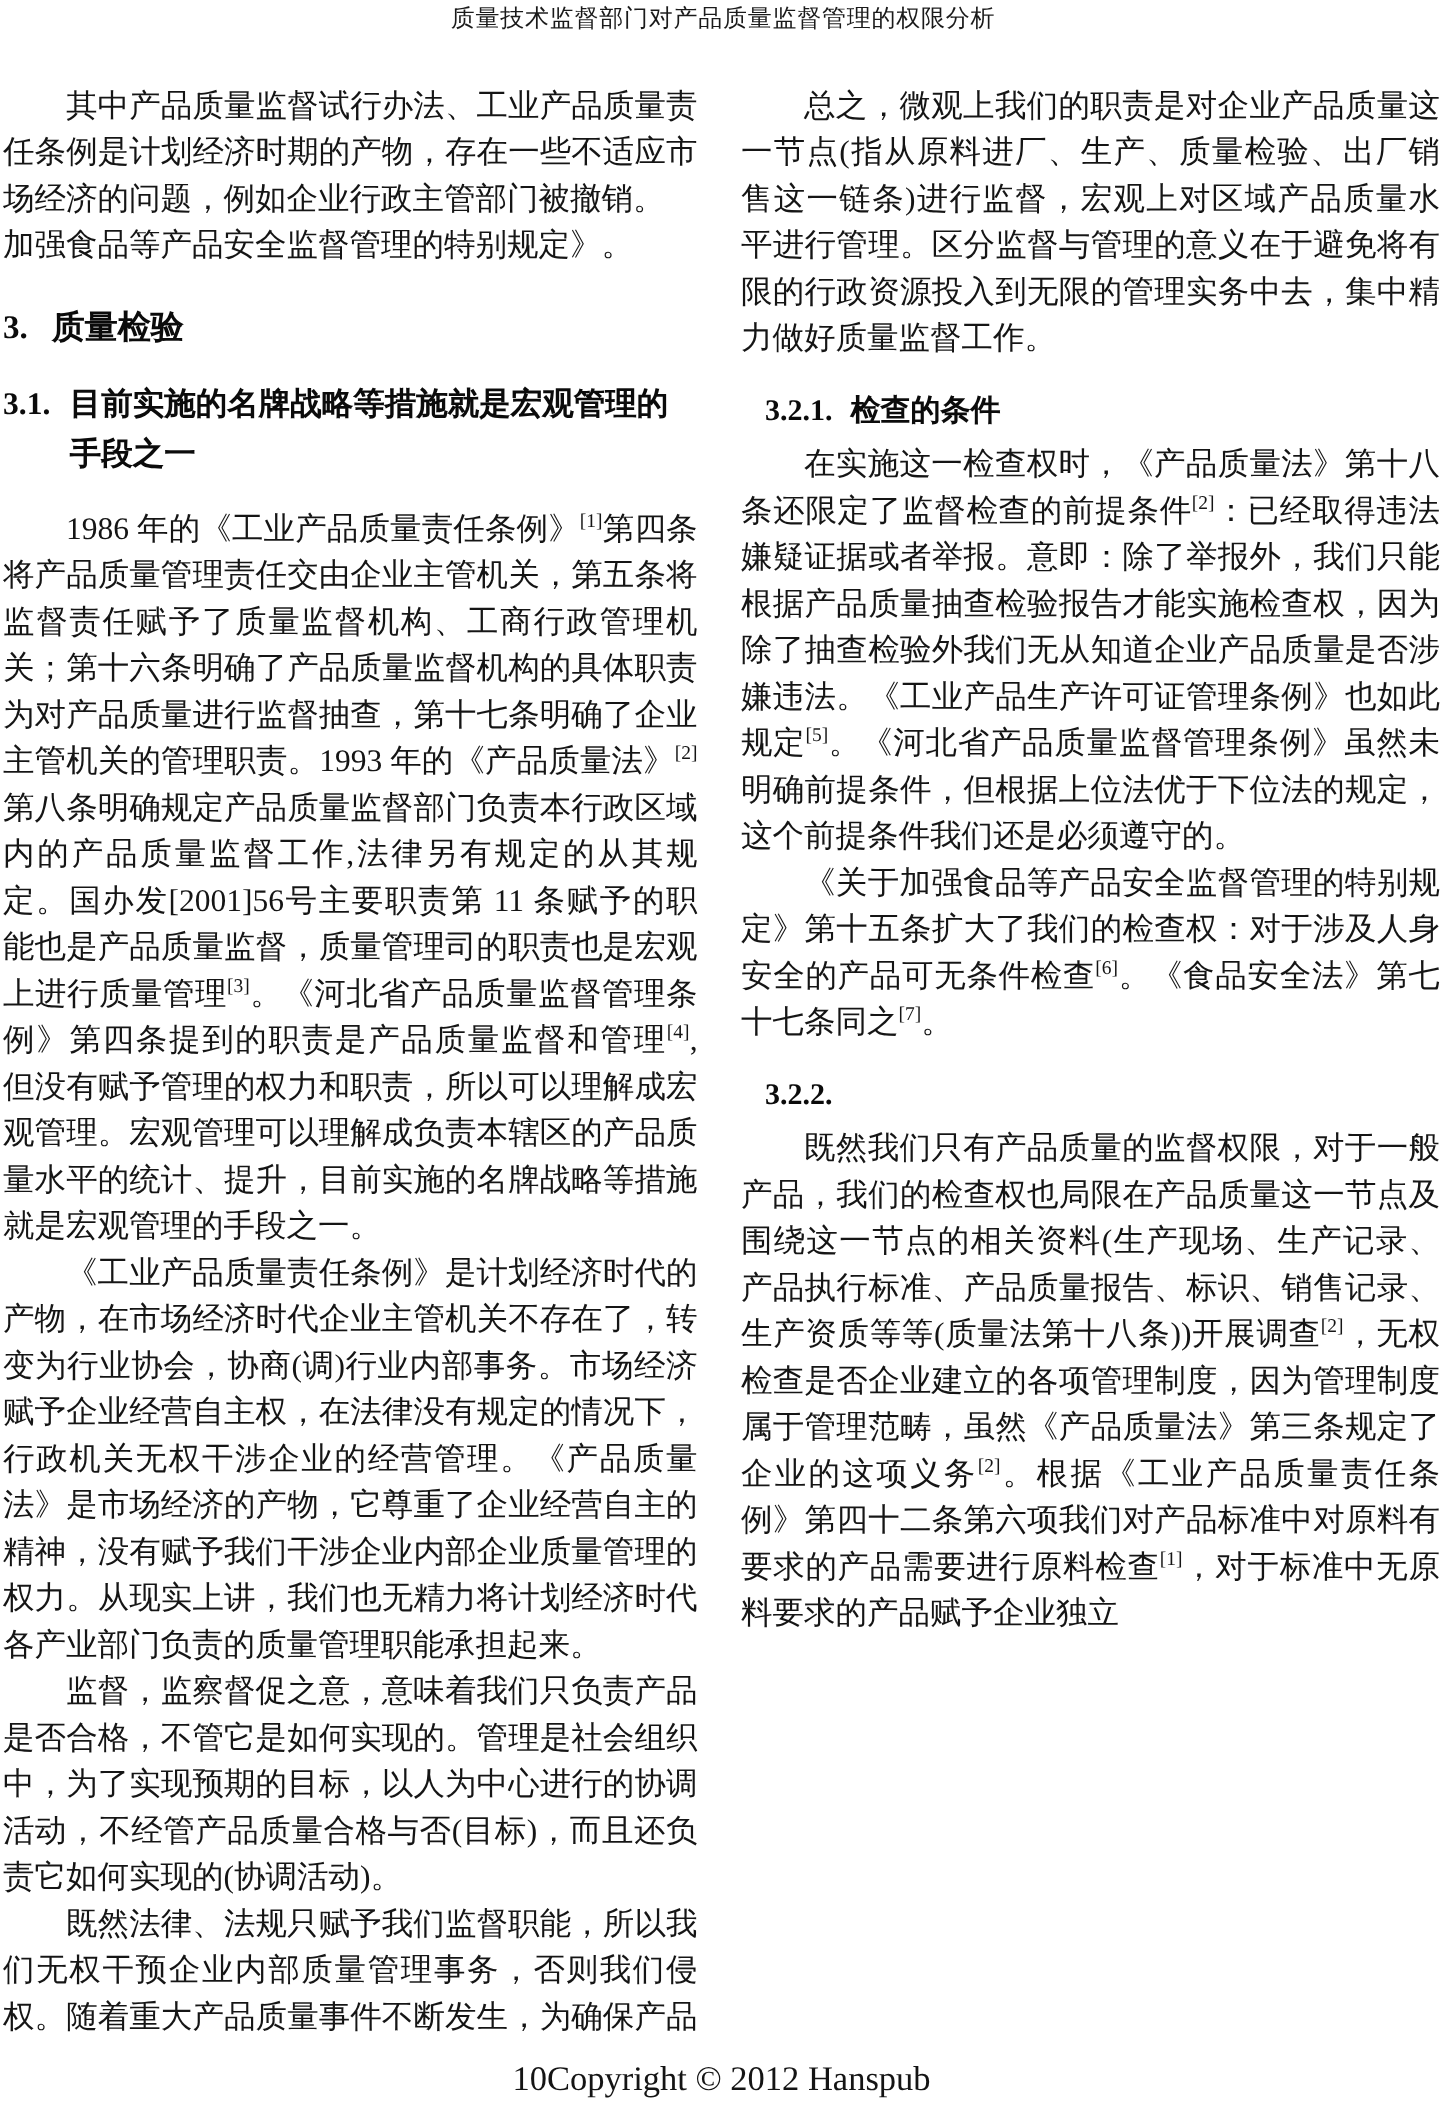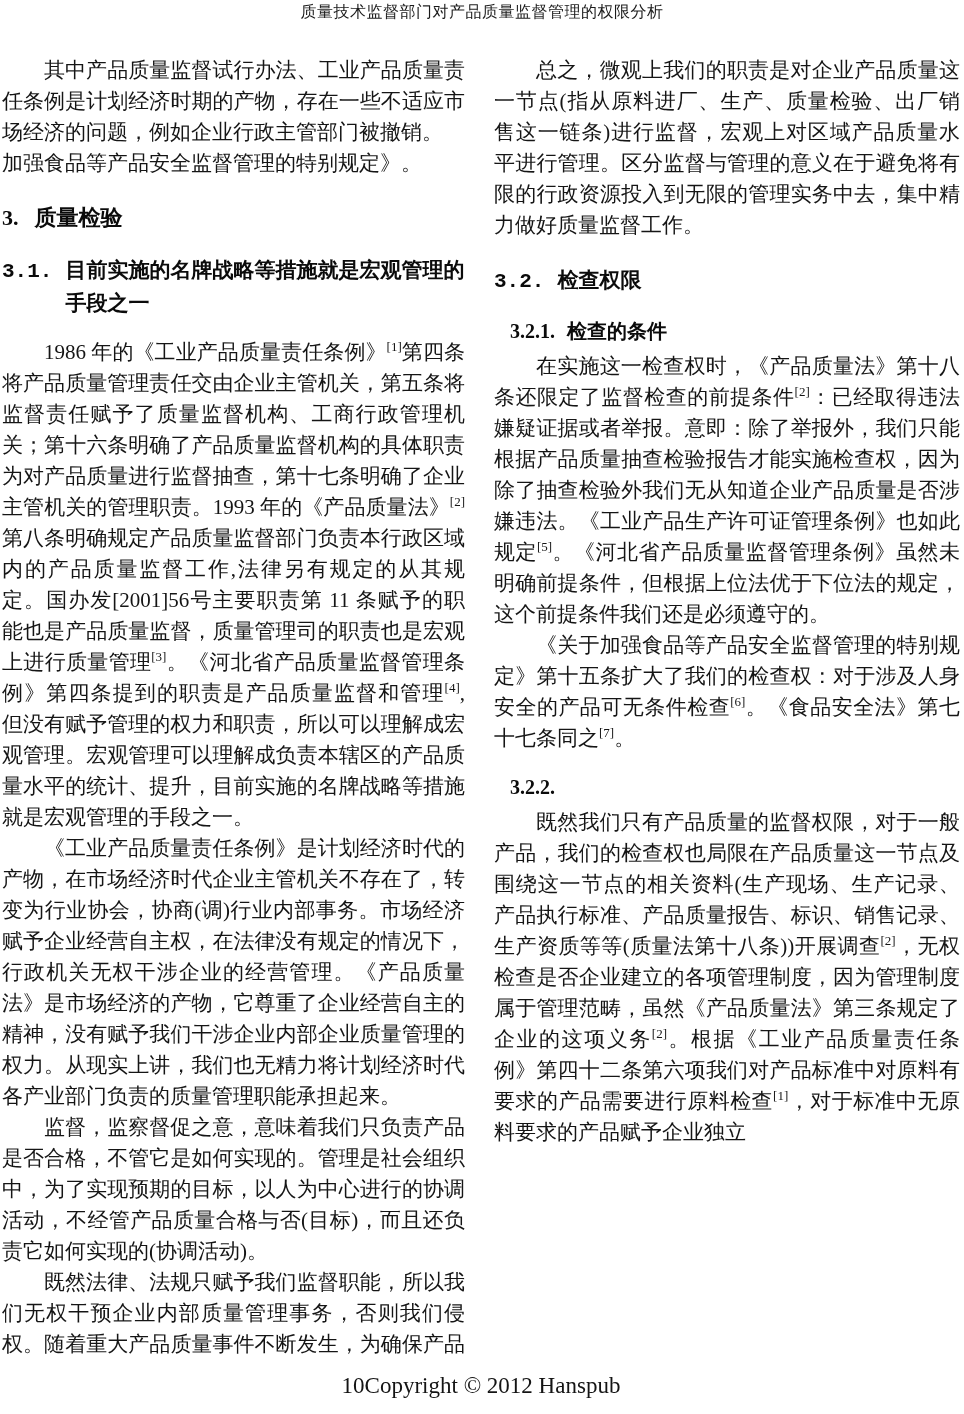--- a/index.html
+++ b/index.html
@@ -53,21 +53,21 @@
   }
   .hnum {
     font-family: "Liberation Serif", serif;
     font-weight: bold;
     flex: 0 0 auto;
   }
   .htext { flex: 1 1 auto; }
   .h1 { font-size: 22px; line-height: 27px; margin: 25px 0 22px; }
   .h1 .hnum { margin-right: 16px; }
   .h2 { font-size: 21px; line-height: 33px; margin: 22px 0 18px; }
-  .h2 .hnum { margin-right: 13px; font-family: Liberation Mono, monospace; }
+  .h2 .hnum { margin-right: 13px; }
   .h3 { font-size: 20px; line-height: 25px; margin: 21px 0 7px; }
   .h3 .hnum { margin-right: 12px; margin-left: 16px; }
   .footer {
     position: absolute;
     left: 3px; right: 5px; bottom: 15px;
     display: flex;
     justify-content: center;
     align-items: baseline;
     font-size: 23px;
     color: #141414;
@@ -90,24 +90,20 @@
         <span class="hnum">3.1.</span>
         <span class="htext">目前实施的名牌战略等措施就是宏观管理的手段之一</span>
       </div>
       <p class="para indent">1986 年的《工业产品质量责任条例》<sup class="cite">[1]</sup>第四条将产品质量管理责任交由企业主管机关，第五条将监督责任赋予了质量监督机构、工商行政管理机关；第十六条明确了产品质量监督机构的具体职责为对产品质量进行监督抽查，第十七条明确了企业主管机关的管理职责。1993 年的《产品质量法》<sup class="cite">[2]</sup>第八条明确规定产品质量监督部门负责本行政区域内的产品质量监督工作,法律另有规定的从其规定。国办发[2001]56号主要职责第 11 条赋予的职能也是产品质量监督，质量管理司的职责也是宏观上进行质量管理<sup class="cite">[3]</sup>。《河北省产品质量监督管理条例》第四条提到的职责是产品质量监督和管理<sup class="cite">[4]</sup>, 但没有赋予管理的权力和职责，所以可以理解成宏观管理。宏观管理可以理解成负责本辖区的产品质量水平的统计、提升，目前实施的名牌战略等措施就是宏观管理的手段之一。</p>
       <p class="para indent">《工业产品质量责任条例》是计划经济时代的产物，在市场经济时代企业主管机关不存在了，转变为行业协会，协商(调)行业内部事务。市场经济赋予企业经营自主权，在法律没有规定的情况下，行政机关无权干涉企业的经营管理。《产品质量法》是市场经济的产物，它尊重了企业经营自主的精神，没有赋予我们干涉企业内部企业质量管理的权力。从现实上讲，我们也无精力将计划经济时代各产业部门负责的质量管理职能承担起来。</p>
       <p class="para indent">监督，监察督促之意，意味着我们只负责产品是否合格，不管它是如何实现的。管理是社会组织中，为了实现预期的目标，以人为中心进行的协调活动，不经管产品质量合格与否(目标)，而且还负责它如何实现的(协调活动)。</p>
       <p class="para indent">既然法律、法规只赋予我们监督职能，所以我们无权干预企业内部质量管理事务，否则我们侵权。随着重大产品质量事件不断发生，为确保产品质量，我</p>
     </div>
   <div class="col col-right">
       <p class="para indent">总之，微观上我们的职责是对企业产品质量这一节点(指从原料进厂、生产、质量检验、出厂销售这一链条)进行监督，宏观上对区域产品质量水平进行管理。区分监督与管理的意义在于避免将有限的行政资源投入到无限的管理实务中去，集中精力做好质量监督工作。</p>
-      <div class="h2">
-        <span class="hnum">3.2.</span>
-        <span class="htext">检查权限</span>
-      </div>
       <div class="h3">
         <span class="hnum">3.2.1.</span>
         <span class="htext">检查的条件</span>
       </div>
       <p class="para indent">在实施这一检查权时，《产品质量法》第十八条还限定了监督检查的前提条件<sup class="cite">[2]</sup>：已经取得违法嫌疑证据或者举报。意即：除了举报外，我们只能根据产品质量抽查检验报告才能实施检查权，因为除了抽查检验外我们无从知道企业产品质量是否涉嫌违法。《工业产品生产许可证管理条例》也如此规定<sup class="cite">[5]</sup>。《河北省产品质量监督管理条例》虽然未明确前提条件，但根据上位法优于下位法的规定，这个前提条件我们还是必须遵守的。</p>
       <p class="para indent">《关于加强食品等产品安全监督管理的特别规定》第十五条扩大了我们的检查权：对于涉及人身安全的产品可无条件检查<sup class="cite">[6]</sup>。《食品安全法》第七十七条同之<sup class="cite">[7]</sup>。</p>
       <div class="h3">
         <span class="hnum">3.2.2.</span>
       </div>
       <p class="para indent">既然我们只有产品质量的监督权限，对于一般产品，我们的检查权也局限在产品质量这一节点及围绕这一节点的相关资料(生产现场、生产记录、产品执行标准、产品质量报告、标识、销售记录、生产资质等等(质量法第十八条))开展调查<sup class="cite">[2]</sup>，无权检查是否企业建立的各项管理制度，因为管理制度属于管理范畴，虽然《产品质量法》第三条规定了企业的这项义务<sup class="cite">[2]</sup>。根据《工业产品质量责任条例》第四十二条第六项我们对产品标准中对原料有要求的产品需要进行原料检查<sup class="cite">[1]</sup>，对于标准中无原料要求的产品赋予企业独立</p>

